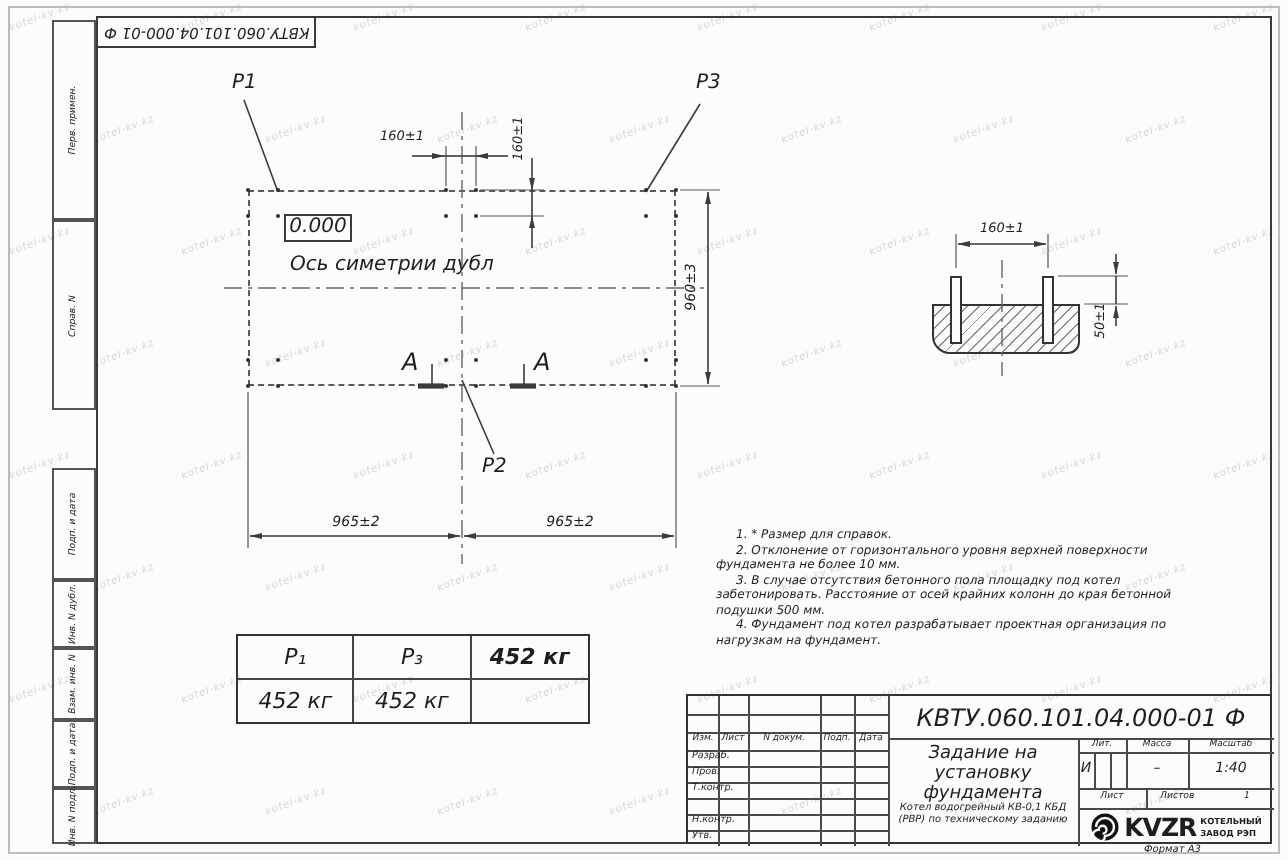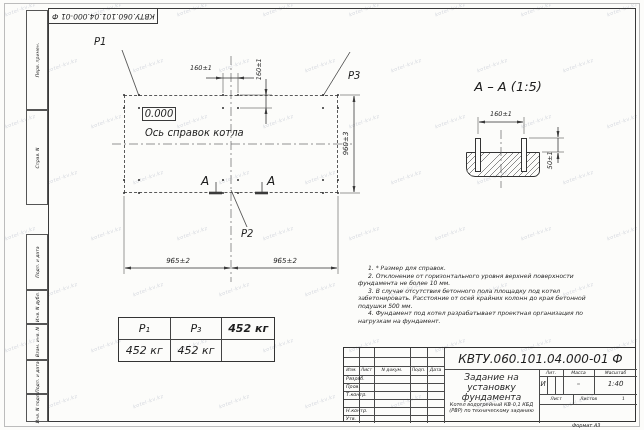--- a/index.html
+++ b/index.html
@@ -25,21 +25,21 @@
   .side{z-index:5;}
   .side span{position:absolute;left:50%;top:50%;transform:translate(-50%,-50%) rotate(-90deg);
              font-size:4.6px;font-style:italic;white-space:nowrap;}
   #plan-outline{position:absolute;left:124px;top:95px;width:214px;height:98px;
                 border:1px dashed #5a5a5a;box-sizing:border-box;z-index:1;}
   #section-block{position:absolute;left:466px;top:152px;width:74px;height:25px;z-index:1;
                  border:1.2px solid #333;box-sizing:border-box;border-radius:0 0 6px 9px;
                  background:repeating-linear-gradient(135deg,transparent 0 3.4px,#8d8d8d 3.4px 4.1px);}
   .bolt{position:absolute;width:6px;height:34px;background:#fcfcfa;border:1px solid #333;
         box-sizing:border-box;z-index:3;}
-  #load-table{position:absolute;left:118px;top:317px;width:157px;height:45px;z-index:4;
+  #load-table{position:absolute;left:118px;top:317px;width:177px;height:45px;z-index:4;
               display:grid;grid-template-columns:1fr 1fr 1fr;grid-template-rows:1fr 1fr;
               border:1.2px solid #333;box-sizing:border-box;}
   #load-table div{border-right:1px solid #444;border-bottom:1px solid #444;
                   display:flex;align-items:center;justify-content:center;
                   font-style:italic;font-size:11px;}
   #load-table div:nth-child(3n){border-right:none;font-weight:bold;}
   #load-table div:nth-child(n+4){border-bottom:none;}
   #notes{position:absolute;left:358px;top:264px;width:242px;z-index:4;
          font-size:6px;font-style:italic;line-height:7.5px;}
   #notes p{margin:0;text-indent:10px;}
@@ -191,36 +191,35 @@
       <line x1="524" y1="134" x2="524" y2="117" stroke-width="0.6" stroke="#555"></line>
       <line x1="479" y1="122" x2="523" y2="122" marker-start="url(#arr)" marker-end="url(#arr)"></line>
       <line x1="529" y1="138" x2="564" y2="138" stroke-width="0.6" stroke="#555"></line>
       <line x1="542" y1="152" x2="564" y2="152" stroke-width="0.6" stroke="#555"></line>
       <line x1="558" y1="127" x2="558" y2="137" marker-end="url(#arr)"></line>
       <line x1="558" y1="163" x2="558" y2="153" marker-end="url(#arr)"></line>
       <line x1="558" y1="138" x2="558" y2="152"></line>
     </g>
   </svg>
 
-  <div class="t lbl" style="left:94px;top:37px;font-size:10px;">P1</div>
-  <div class="t lbl" style="left:348px;top:37px;font-size:10px;margin-top:34px;">P3</div>
+  <div class="t lbl" style="left:116px;top:37px;font-size:10px;">P1</div>
+  <div class="t lbl" style="left:348px;top:37px;font-size:10px;">P3</div>
   <div class="t lbl" style="left:241px;top:229px;font-size:10px;">P2</div>
   <div class="box lbl" style="left:142px;top:107px;width:34px;height:14px;display:flex;align-items:center;justify-content:center;z-index:4;">
     <span class="t" style="position:static;font-size:10px;">0.000</span>
   </div>
-  <div class="t lbl" style="left:145px;top:128px;font-size:10px;">Ось справок котла</div>
+  <div class="t lbl" style="left:145px;top:128px;font-size:10px;">Ось симетрии дубл</div>
   <div class="t lbl" style="left:201px;top:175px;font-size:12px;">А</div>
   <div class="t lbl" style="left:267px;top:175px;font-size:12px;">А</div>
   <div class="t lbl" style="left:190px;top:65px;font-size:6.5px;">160±1</div>
   <div class="t lbl c rot90" style="left:246px;top:66px;width:26px;font-size:6.5px;">160±1</div>
   <div class="t lbl c rot90" style="left:331px;top:140px;width:30px;font-size:7px;">960±3</div>
   <div class="t lbl c" style="left:160px;top:258px;width:36px;font-size:7px;">965±2</div>
   <div class="t lbl c" style="left:267px;top:258px;width:36px;font-size:7px;">965±2</div>
 
-  <div class="t lbl c" style="left:458px;top:80px;width:100px;font-size:13px;">А – А (1:5)</div>
   <div id="section-block"></div>
   <div class="bolt" style="left:475px;top:138px;"></div>
   <div class="bolt" style="left:521px;top:138px;"></div>
   <div class="t lbl c" style="left:486px;top:111px;width:30px;font-size:6.5px;">160±1</div>
   <div class="t lbl c rot90" style="left:538px;top:157px;width:24px;font-size:6.5px;">50±1</div>
 
   <div id="notes">
     <p>1. * Размер для справок.</p>
     <p>2. Отклонение от горизонтального уровня верхней поверхности фундамента не более 10 мм.</p>
     <p>3. В случае отсутствия бетонного пола площадку под котел забетонировать. Расстояние от осей крайних колонн до края бетонной подушки 500 мм.</p>
@@ -282,20 +281,31 @@
     <div class="lab c" style="left:195px;top:22.5px;width:24px;font-size:4.5px;">Лит.</div>
     <div class="lab c" style="left:219px;top:22.5px;width:31px;font-size:4.5px;">Масса</div>
     <div class="lab c" style="left:250px;top:22.5px;width:43px;font-size:4.5px;">Масштаб</div>
     <div class="lab c" style="left:195px;top:33px;width:8px;font-size:7px;">И</div>
     <div class="lab c" style="left:219px;top:33px;width:31px;font-size:7px;">–</div>
     <div class="lab c" style="left:250px;top:33px;width:43px;font-size:7px;">1:40</div>
     <div class="lab c" style="left:195px;top:48.5px;width:34px;font-size:4.6px;">Лист</div>
     <div class="lab" style="left:236px;top:48.5px;font-size:4.6px;">Листов</div>
     <div class="lab" style="left:278px;top:48.5px;font-size:4.6px;">1</div>
 
+    <div id="company-cell" style="position:absolute;left:195px;top:56px;width:98px;height:19px;">
+      <svg width="15" height="15" viewBox="0 0 20 20">
+        <circle cx="10" cy="10" r="9" fill="#111"></circle>
+        <path d="M10,10 m-6,0 a6,6 0 1,1 6,6 a4.2,4.2 0 1,1 -4.2,-4.2 a2.6,2.6 0 1,1 2.6,2.6" fill="none" stroke="#fcfcfa" stroke-width="1.6"></path>
+      </svg>
+      <span style="font-weight:bold;font-size:12.5px;letter-spacing:-0.5px;">KVZR</span>
+      <span style="display:flex;flex-direction:column;font-size:4.2px;font-weight:bold;line-height:1.2;text-align:left;">
+        <span>КОТЕЛЬНЫЙ</span>
+        <span>ЗАВОД РЭП</span>
+      </span>
+    </div>
   </div>
 
   <div class="t" style="left:572px;top:423px;font-size:5px;z-index:5;">Формат А3</div>
 <div class="dot" style="left: 123px; top: 94px;"></div>
     <div class="dot" style="left: 123px; top: 107px;"></div>
     <div class="dot" style="left: 123px; top: 179px;"></div>
     <div class="dot" style="left: 123px; top: 192px;"></div>
     <div class="dot" style="left: 138px; top: 94px;"></div>
     <div class="dot" style="left: 138px; top: 107px;"></div>
     <div class="dot" style="left: 138px; top: 179px;"></div>

